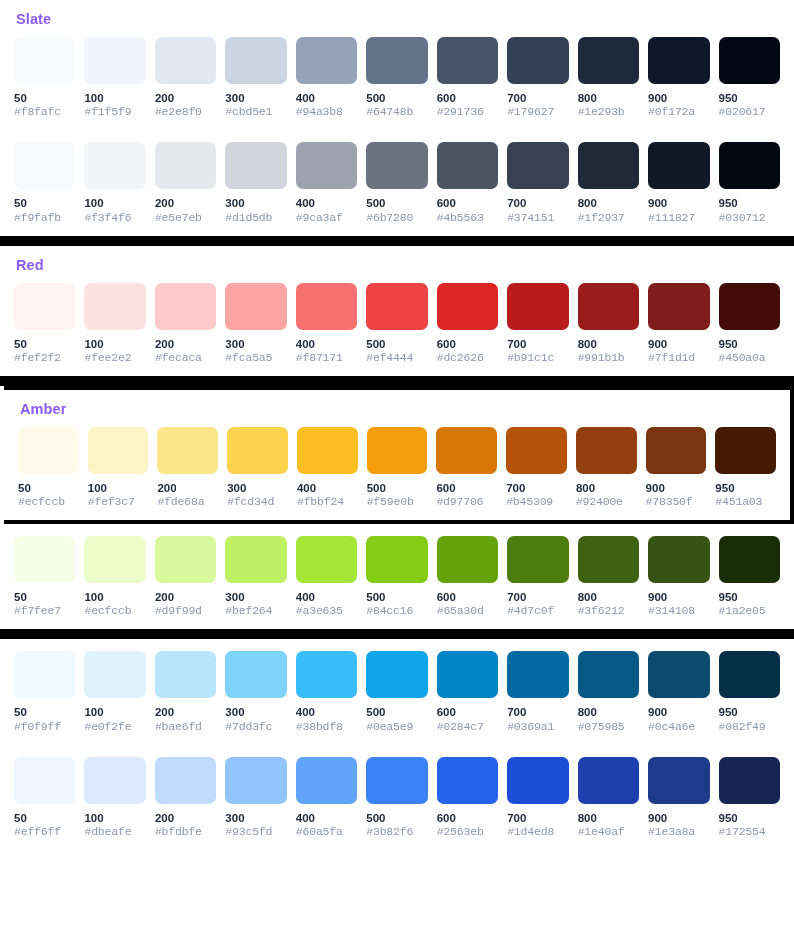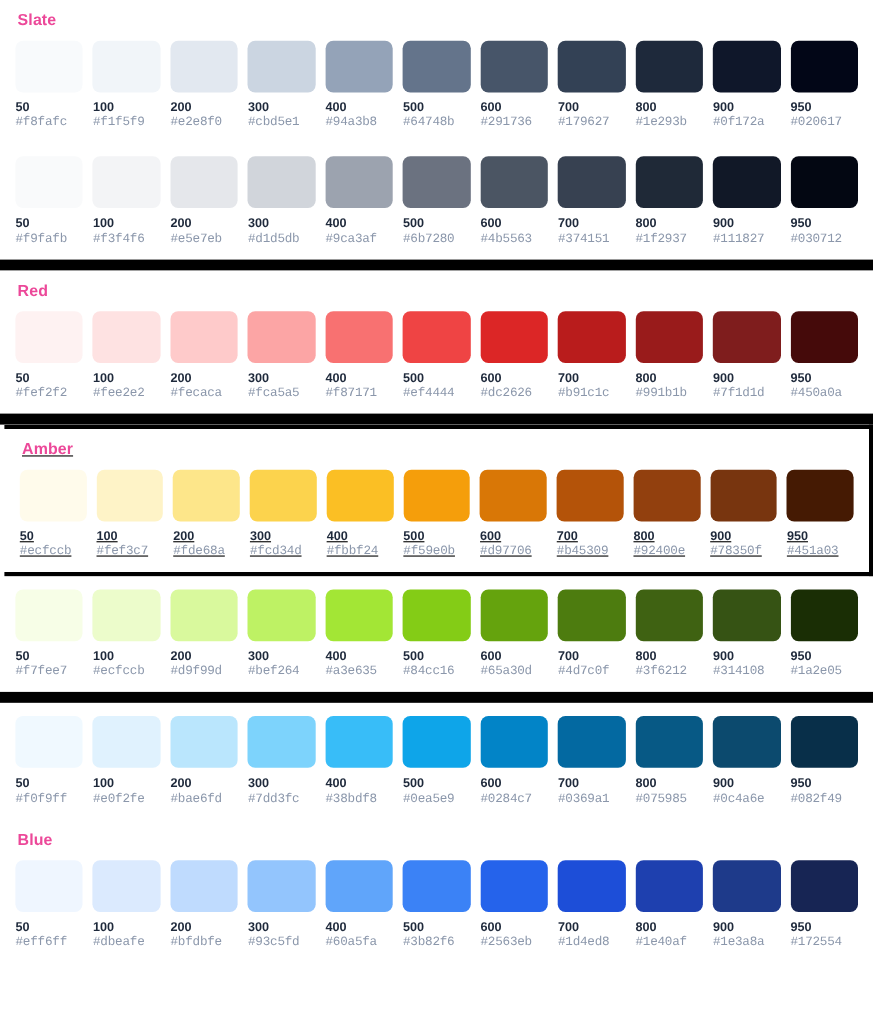--- a/index.html
+++ b/index.html
@@ -17,26 +17,25 @@
 
   .group {
     background: #ffffff;
     padding: 12px 14px 10px 14px;
   }
   .group-boxed {
     border: 4px solid #000000;
     border-left-width: 0;
     margin-left: 4px;
     width: 790px;
-    text-decoration: underline;
   }
   .group-title {
     font-size: 14.5px;
     font-weight: bold;
-    color: #ec4899;
+    color: #8b5cf6;
     letter-spacing: 0.1px;
     margin: 0 0 9px 2px;
     line-height: 1.1;
   }
   .swatch-row {
     display: flex;
     gap: 9px;
     width: 100%;
   }
   .swatch {
@@ -422,21 +421,20 @@
           <div class="chip-hex">#0c4a6e</div>
         </div>
         <div class="swatch">
           <div class="chip" style="background: rgb(8, 47, 73);"></div>
           <div class="chip-label">950</div>
           <div class="chip-hex">#082f49</div>
         </div>
       </div>
     </div>
     <div class="group">
-      <div class="group-title">Blue</div>
       <div class="swatch-row">
         <div class="swatch">
           <div class="chip" style="background: rgb(239, 246, 255);"></div>
           <div class="chip-label">50</div>
           <div class="chip-hex">#eff6ff</div>
         </div>
         <div class="swatch">
           <div class="chip" style="background: rgb(219, 234, 254);"></div>
           <div class="chip-label">100</div>
           <div class="chip-hex">#dbeafe</div>

